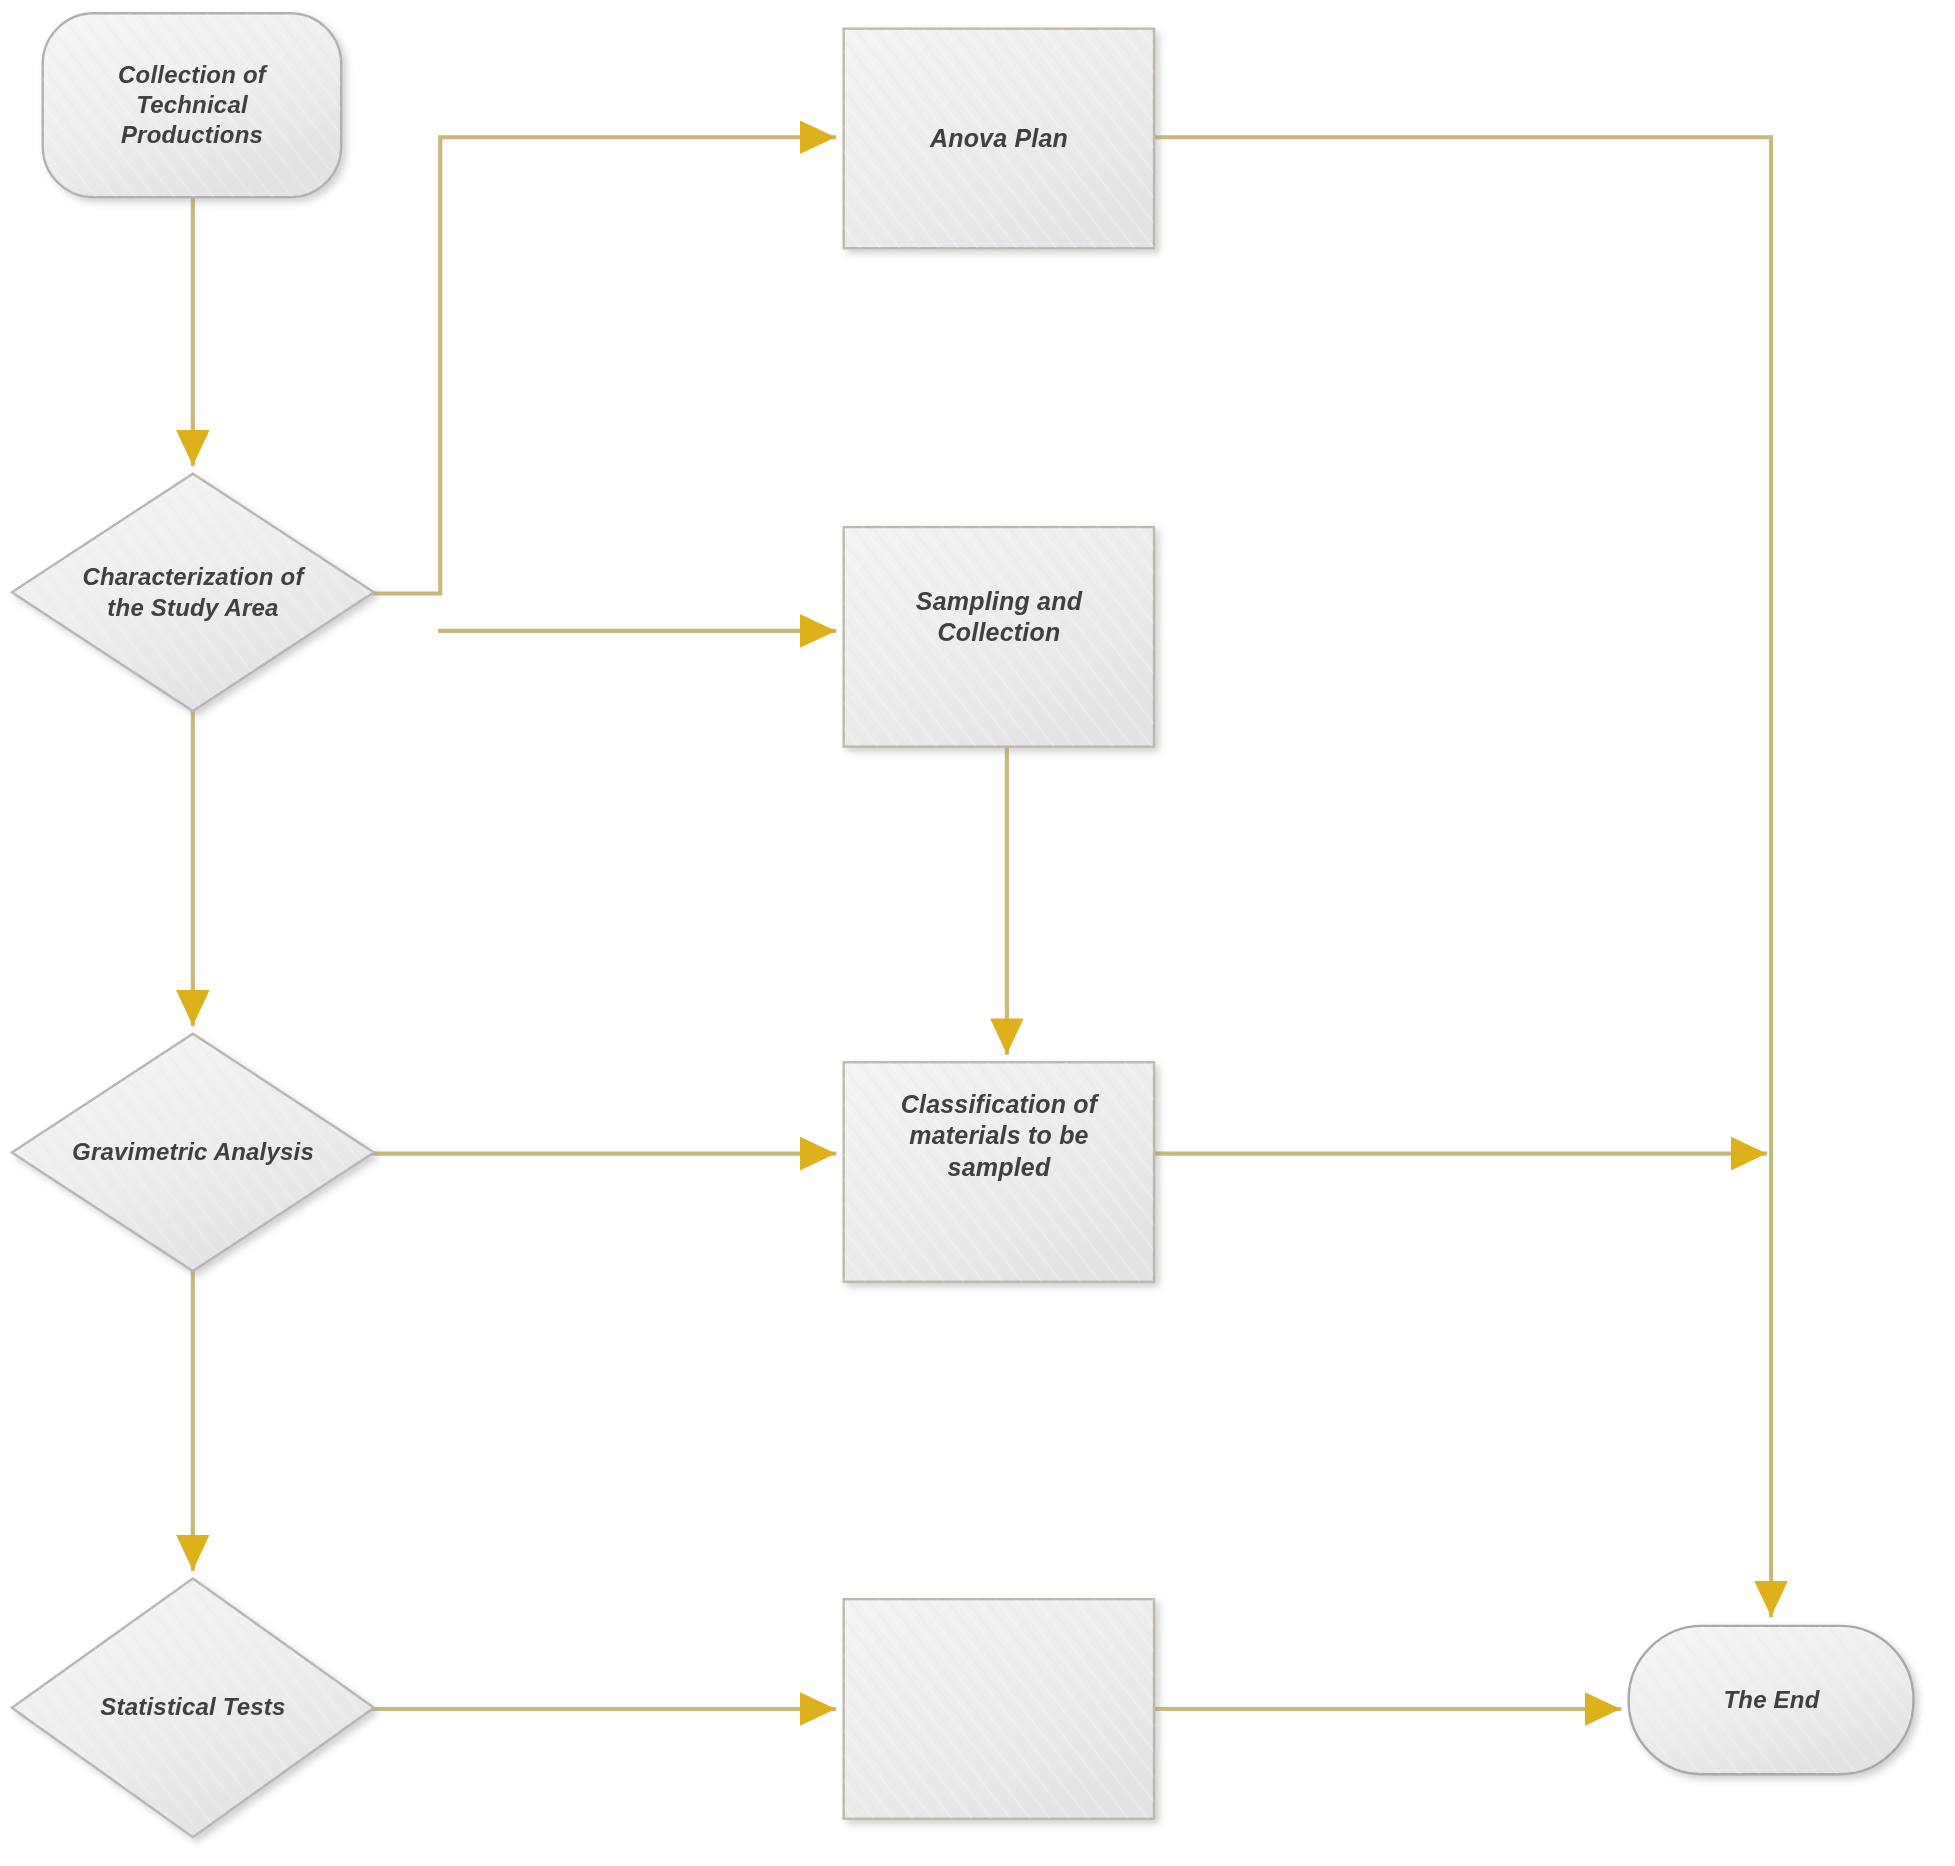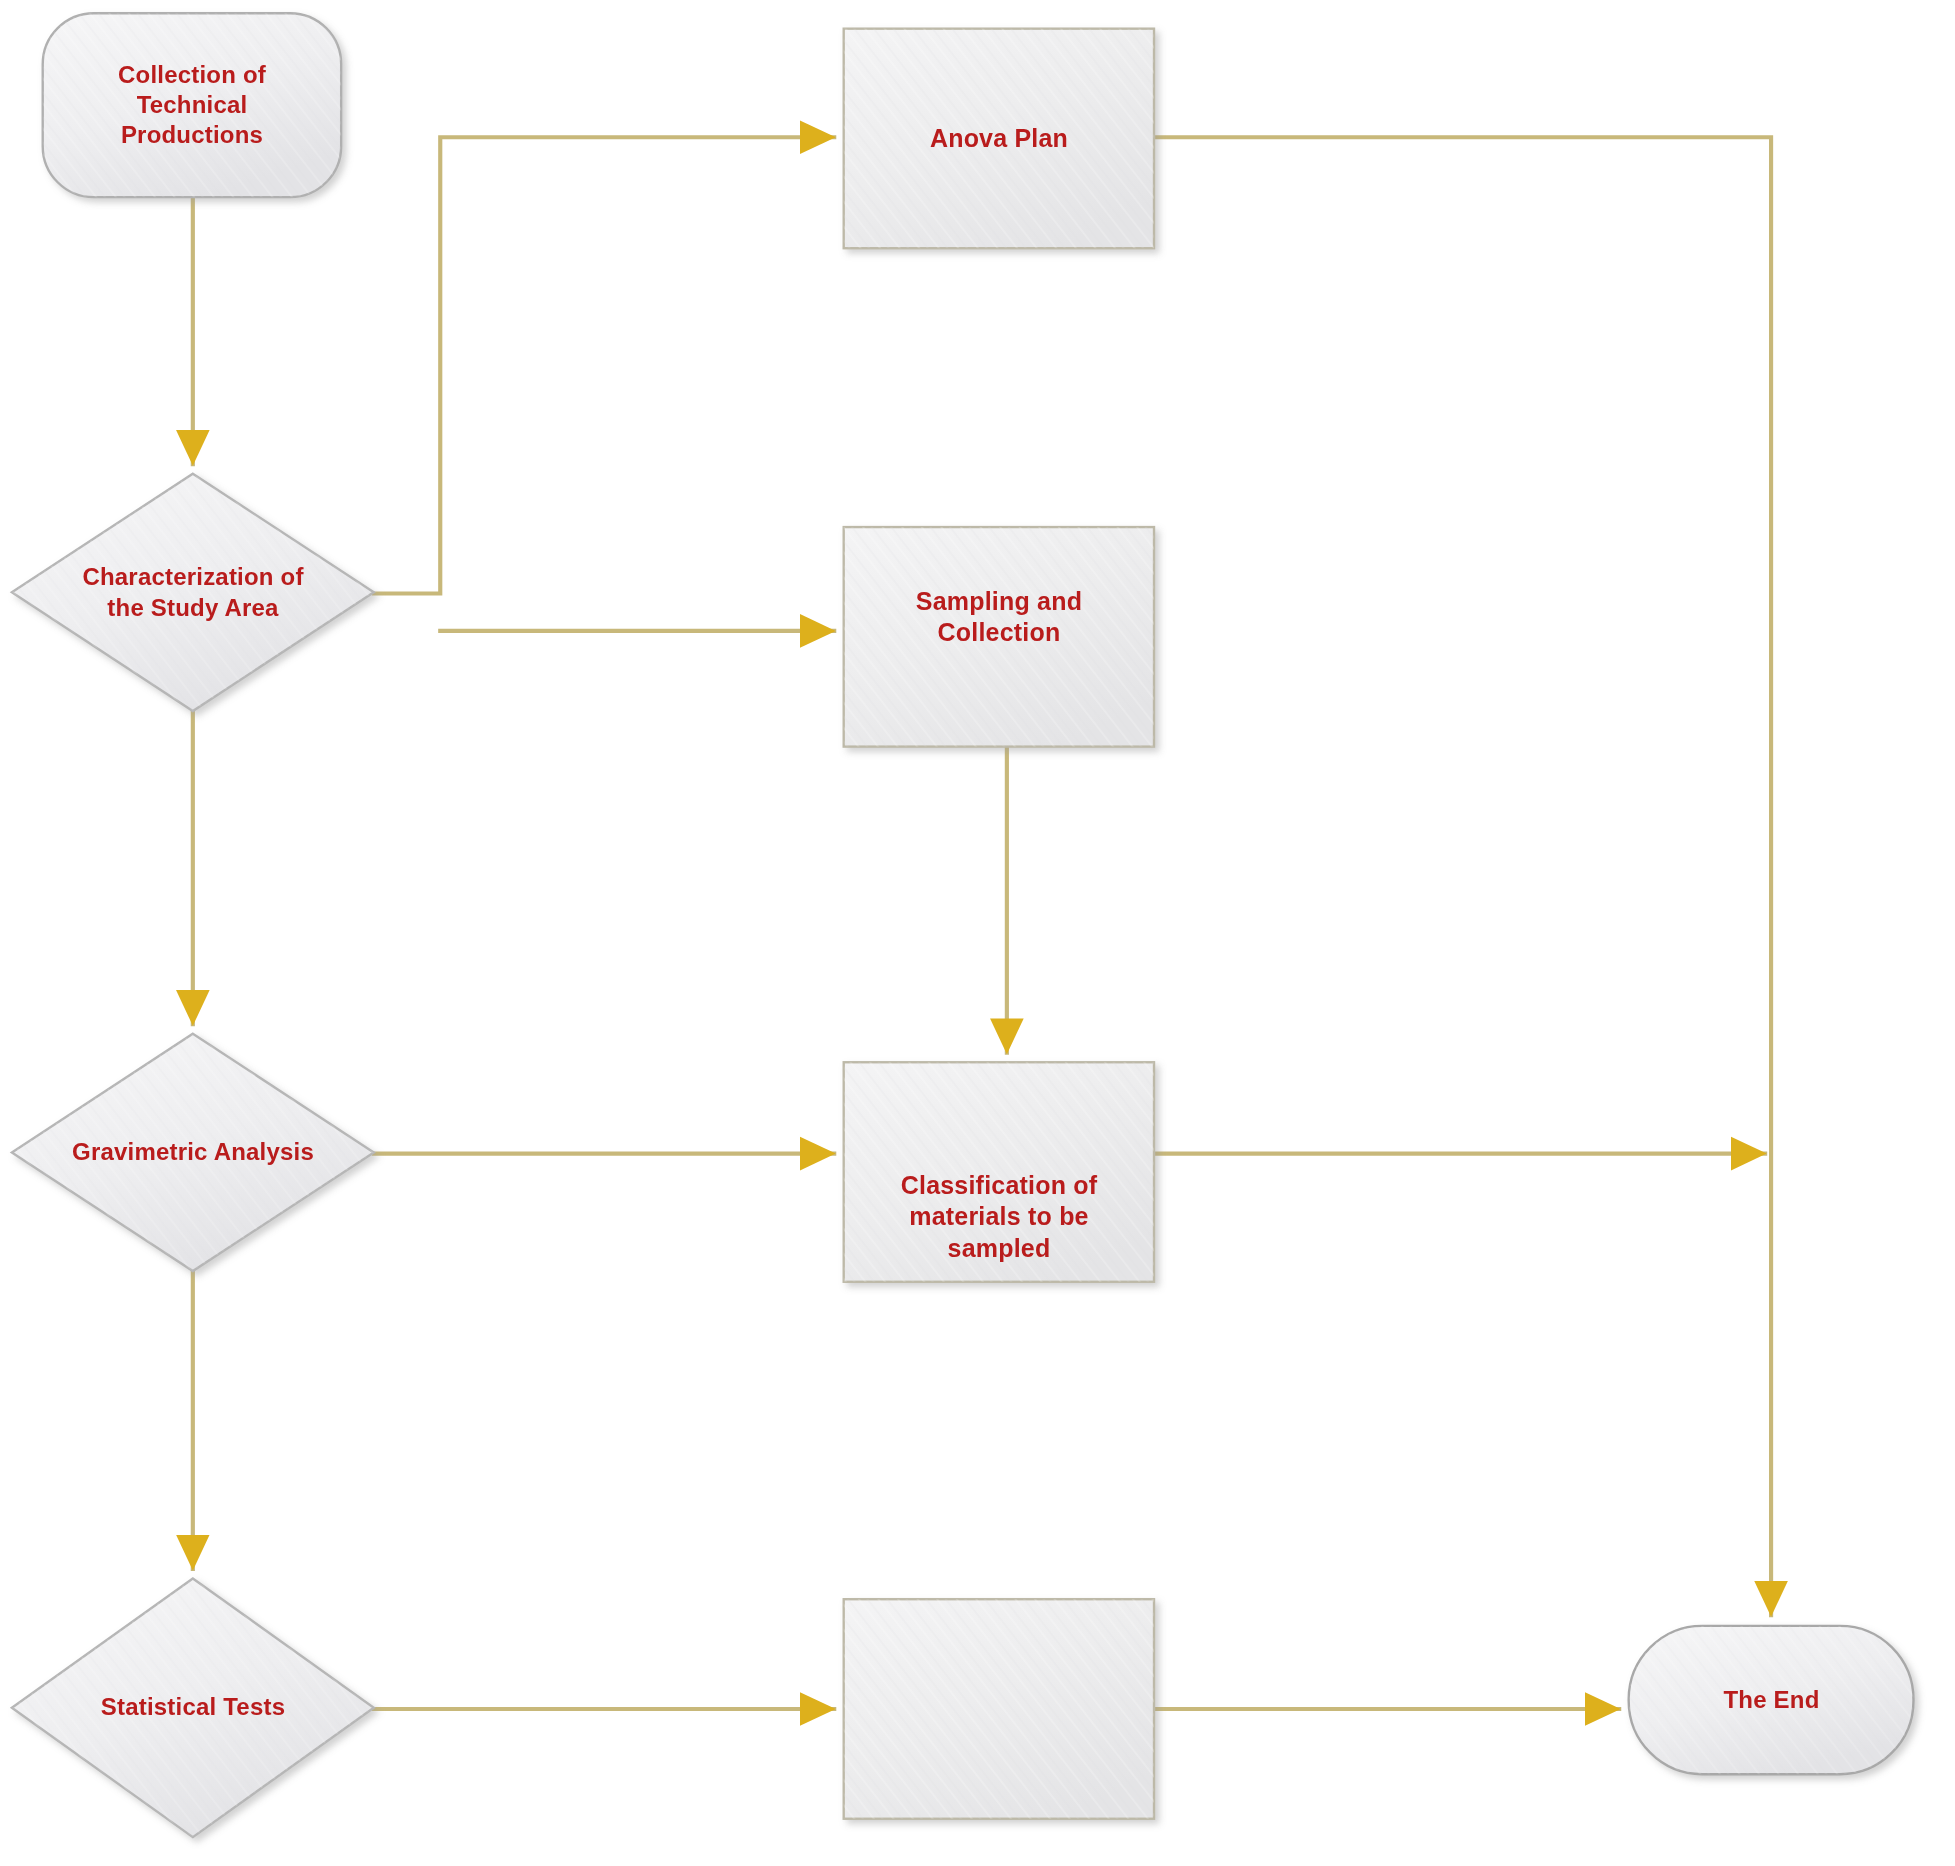--- a/index.html
+++ b/index.html
@@ -26,25 +26,26 @@
     height: 1867px;
   }
   .node-label {
     position: absolute;
     display: flex;
     align-items: center;
     justify-content: center;
     text-align: center;
     font-family: "Liberation Sans", sans-serif;
     font-weight: bold;
-    color: #b91c1c;
+    color: #404040;
     pointer-events: none;
     line-height: 1.26;
     white-space: pre-line;
     letter-spacing: 0.2px;
+    font-style: italic;
   }
   .lbl-terminator { font-size: 24px; }
   .lbl-process    { font-size: 25px; }
   .lbl-decision   { font-size: 24px; }
 </style>
 </head>
 <body>
 
 <div id="canvas">
 
@@ -154,21 +155,21 @@
   <div class="node-label lbl-process" style="left:844px; top:28.5px; width:310px; height:220px;">Anova Plan</div>
 
   <div class="node-label lbl-decision" style="left:12px; top:533px; width:362px; height:119px;">Characterization of
 the Study Area</div>
 
   <div class="node-label lbl-process" style="left:844px; top:527px; width:310px; height:180px;">Sampling and
 Collection</div>
 
   <div class="node-label lbl-decision" style="left:12px; top:1105px; width:362px; height:95px;">Gravimetric Analysis</div>
 
-  <div class="node-label lbl-process" style="left:844px; top:1107px; width:310px; height:220px;">Classification of
+  <div class="node-label lbl-process" style="left:844px; top:1026px; width:310px; height:220px;">Classification of
 materials to be
 sampled</div>
 
   <div class="node-label lbl-decision" style="left:12px; top:1660px; width:362px; height:95px;">Statistical Tests</div>
 
 
   <div class="node-label lbl-terminator" style="left:1629px; top:1626px; width:285px; height:148px;">The End</div>
 
 </div>
 

